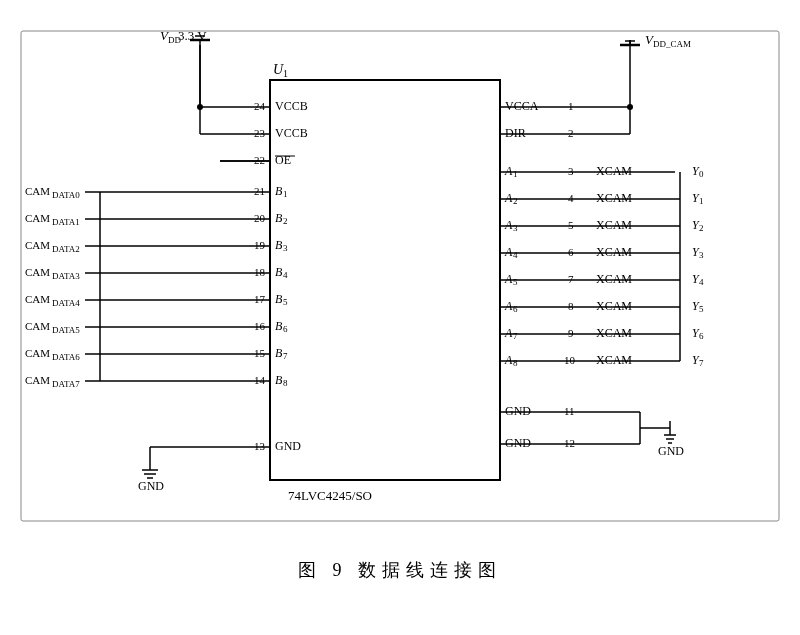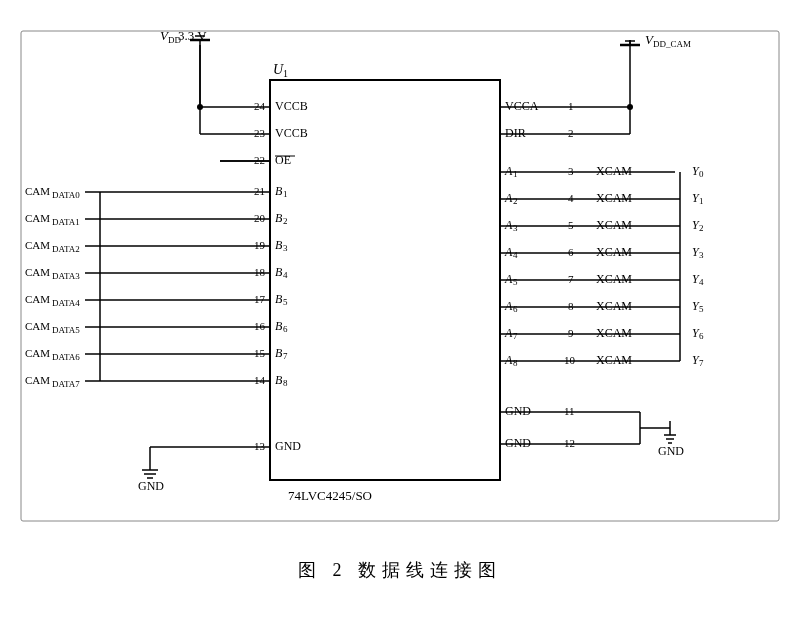--- a/index.html
+++ b/index.html
@@ -282,14 +282,14 @@
       <line x1="127" y1="448" x2="133" y2="448" stroke="black" stroke-width="1.5"></line>
       <text x="118" y="460" font-family="Times New Roman" font-size="12">GND</text>
 
       <line x1="200" y1="131" x2="250" y2="131" stroke="black" stroke-width="1.5"></line>
 
       <line x1="660" y1="142" x2="660" y2="331" stroke="black" stroke-width="1.5"></line>
 
       <rect x="1" y="1" width="758" height="490" fill="none" stroke="#888" stroke-width="1" rx="2"></rect>
     </svg>
   </div>
-  <div class="caption">图 2   数据线连接图</div>
+  <div class="caption">图 9   数据线连接图</div>
 </div>
 
 </body></html>

